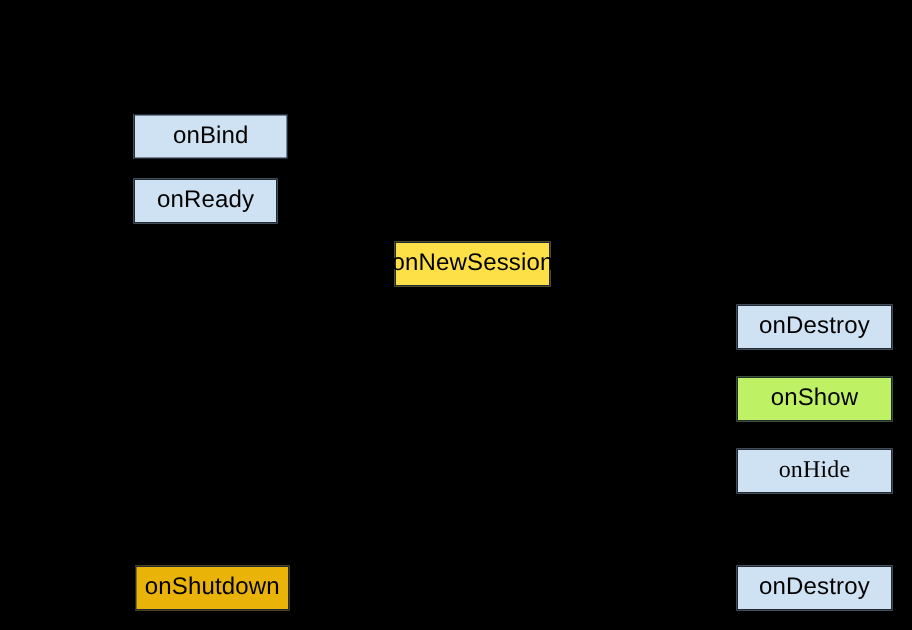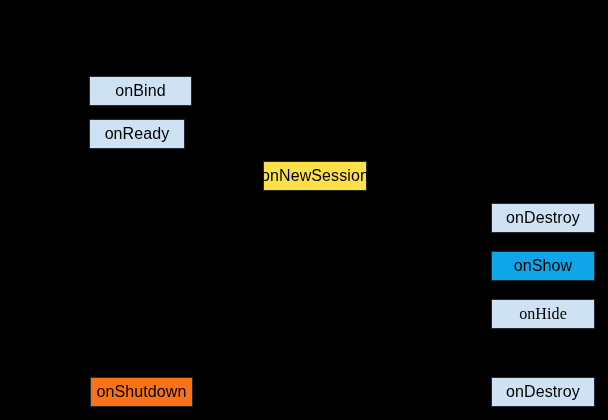--- a/index.html
+++ b/index.html
@@ -43,26 +43,26 @@
       </div>
       <div class="node" style="left: 89px; top: 119px; width: 96px; height: 30px; background: rgb(207, 226, 243); border-color: rgb(32, 43, 54); color: rgb(0, 0, 0);">
         <span>onReady</span>
       </div>
       <div class="node" style="left: 263px; top: 161px; width: 104px; height: 30px; background: #fde047; border-color: rgb(32, 43, 54); color: rgb(0, 0, 0);">
         <span>onNewSession</span>
       </div>
       <div class="node" style="left: 491px; top: 203px; width: 104px; height: 30px; background: rgb(207, 226, 243); border-color: rgb(32, 43, 54); color: rgb(0, 0, 0);">
         <span>onDestroy</span>
       </div>
-      <div class="node" style="left: 491px; top: 251px; width: 104px; height: 30px; background: #0ea5e9; border-color: rgb(32, 43, 54); color: rgb(0, 0, 0);">
+      <div class="node" style="left: 491px; top: 251px; width: 104px; height: 30px; background: #bef264; border-color: rgb(32, 43, 54); color: rgb(0, 0, 0);">
         <span>onShow</span>
       </div>
       <div class="node" style="left: 491px; top: 299px; width: 104px; height: 30px; background: rgb(207, 226, 243); border-color: rgb(32, 43, 54); color: rgb(0, 0, 0); font-family: Liberation Serif, serif;">
         <span>onHide</span>
       </div>
-      <div class="node" style="left: 90px; top: 377px; width: 103px; height: 30px; background: #f97316; border-color: rgb(32, 43, 54); color: rgb(0, 0, 0);">
+      <div class="node" style="left: 90px; top: 377px; width: 103px; height: 30px; background: #eab308; border-color: rgb(32, 43, 54); color: rgb(0, 0, 0);">
         <span>onShutdown</span>
       </div>
       <div class="node" style="left: 491px; top: 377px; width: 104px; height: 30px; background: rgb(207, 226, 243); border-color: rgb(32, 43, 54); color: rgb(0, 0, 0);">
         <span>onDestroy</span>
       </div>
     </div>
 </div>
 
 </body></html>

